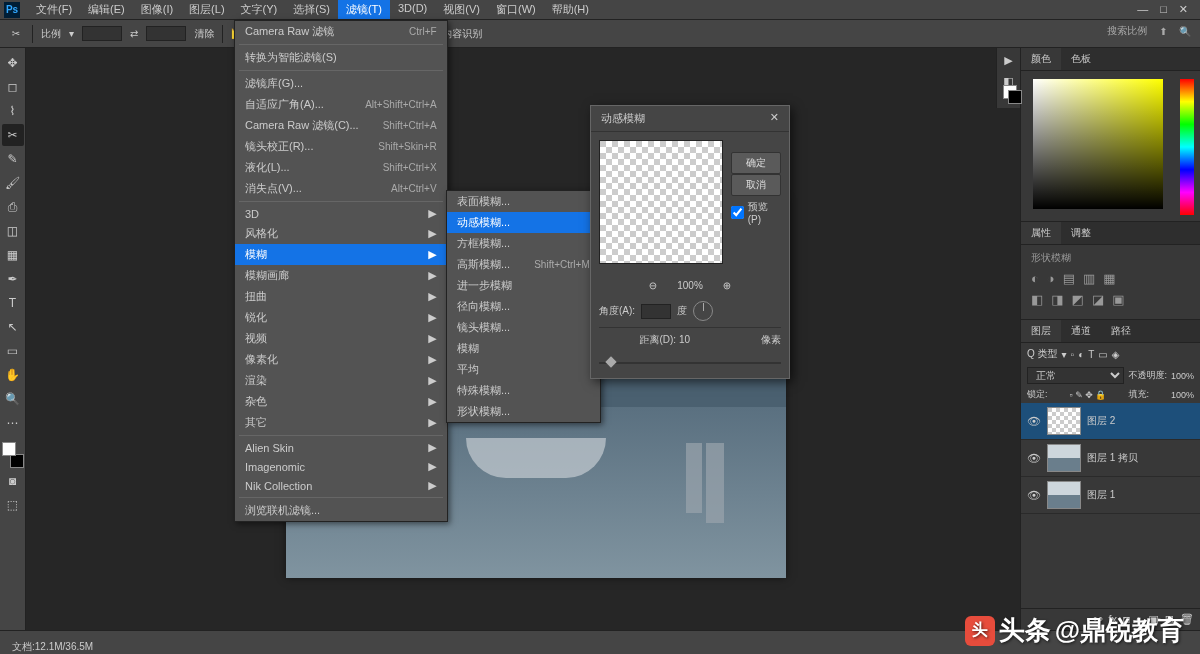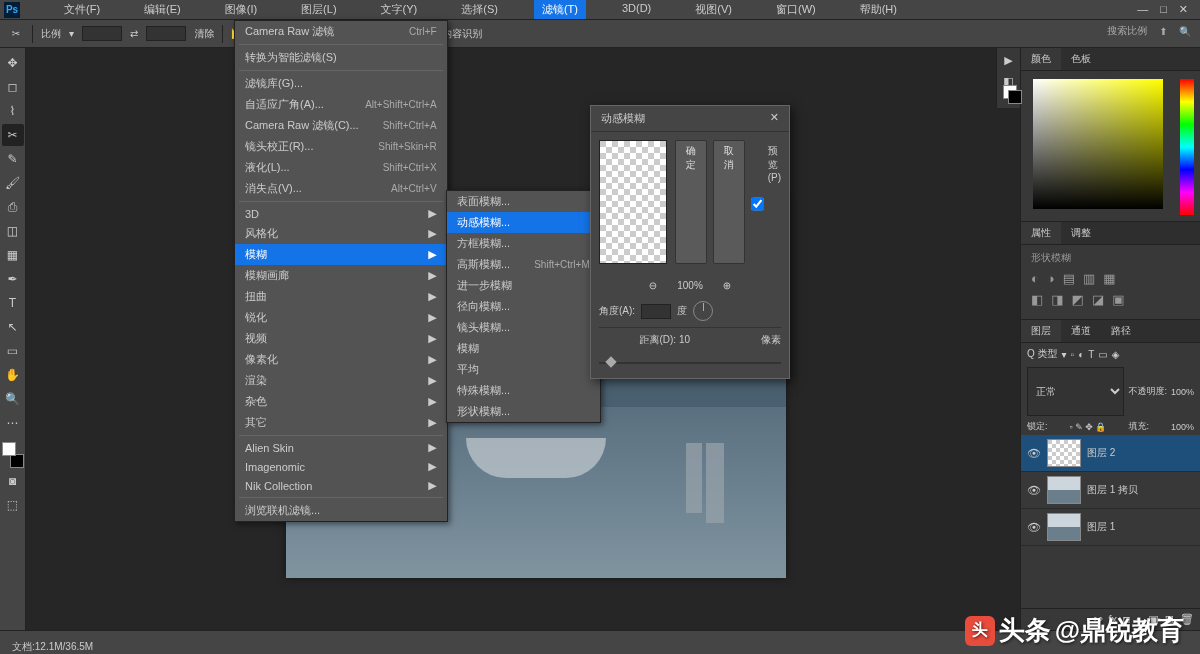--- a/index.html
+++ b/index.html
@@ -1,20 +1,20 @@
 <!DOCTYPE html>
 <html><head>
 <meta charset="utf-8">
 <style>
 * { margin: 0; padding: 0; box-sizing: border-box; font-family: "Microsoft YaHei", sans-serif; }
 body { background: #323232; color: #ccc; font-size: 11px; width: 1200px; height: 654px; overflow: hidden; position: relative; }
 
 .menubar { background: #454545; height: 20px; display: flex; align-items: center; padding-left: 4px; border-bottom: 1px solid #222; }
 .ps-logo { width: 16px; height: 16px; background: #001e36; color: #31a8ff; font-weight: bold; font-size: 10px; display: flex; align-items: center; justify-content: center; margin-right: 8px; }
-.menubar .menu-item { padding: 2px 8px; cursor: default; margin-left: 28px; }
+.menubar .menu-item { padding: 2px 8px; cursor: default; }
 .menubar .menu-item.active { background: #1473e6; color: #fff; }
 .win-controls { margin-left: auto; display: flex; gap: 12px; padding-right: 12px; }
 
 .toolbar { background: #454545; height: 28px; display: flex; align-items: center; padding: 0 8px; border-bottom: 1px solid #222; gap: 8px; font-size: 10px; }
 .toolbar .divider { width: 1px; height: 18px; background: #222; }
 .tb-icon { width: 16px; height: 16px; display: inline-flex; align-items: center; justify-content: center; }
 
 .main { display: flex; height: calc(100% - 48px - 24px); }
 .tools-panel { width: 26px; background: #454545; border-right: 1px solid #222; display: flex; flex-direction: column; align-items: center; padding-top: 4px; gap: 2px; }
 .tool { width: 22px; height: 22px; display: flex; align-items: center; justify-content: center; cursor: pointer; border-radius: 2px; font-size: 12px; }
@@ -44,21 +44,21 @@
 .dropdown .item:hover, .dropdown .item.hover { background: #1473e6; color: #fff; }
 .dropdown .sep { height: 1px; background: #666; margin: 2px 4px; }
 .dropdown .shortcut { color: #aaa; font-size: 10px; margin-left: 24px; }
 .dropdown .arrow { margin-left: auto; }
 .dropdown-2 { left: 446px; top: 190px; min-width: 140px; }
 
 .dialog { position: absolute; left: 590px; top: 105px; width: 200px; background: #454545; border: 1px solid #666; box-shadow: 3px 3px 10px rgba(0,0,0,0.6); }
 .dialog-title { background: #454545; padding: 5px 10px; display: flex; justify-content: space-between; border-bottom: 1px solid #333; font-size: 11px; }
 .dialog-body { padding: 8px; display: flex; gap: 8px; }
 .preview { width: 124px; height: 124px; background: repeating-conic-gradient(#fff 0 25%, #ccc 0 50%) 0 0/12px 12px; border: 1px solid #222; }
-.dialog-buttons { display: flex; flex-direction: row; gap: 6px; }
+.dialog-buttons { display: flex; flex-direction: column; gap: 0; margin-top: 12px; }
 .dlg-btn { background: #5a5a5a; border: 1px solid #333; padding: 3px 10px; font-size: 10px; color: #ddd; border-radius: 2px; cursor: pointer; text-align: center; }
 .checkbox-row { display: flex; gap: 4px; font-size: 10px; margin-top: 4px; }
 .dialog-controls { padding: 4px 8px 8px; }
 .zoom-row { display: flex; justify-content: center; gap: 20px; font-size: 10px; padding: 4px 0; }
 .radius-row { display: flex; align-items: center; gap: 6px; font-size: 10px; padding: 6px 0; }
 .radius-input { width: 30px; background: #333; border: 1px solid #222; color: #ccc; padding: 1px 3px; font-size: 10px; }
 .knob { width: 20px; height: 20px; border: 1px solid #888; border-radius: 50%; position: relative; }
 .knob::after { content: ''; position: absolute; width: 1px; height: 8px; background: #aaa; top: 1px; left: 50%; }
 .slider { height: 14px; position: relative; margin-top: 4px; }
 .slider-track { position: absolute; top: 6px; left: 0; right: 0; height: 2px; background: #333; }
@@ -75,21 +75,21 @@
 .color-canvas { width: 130px; height: 130px; background: linear-gradient(to top, #000, transparent), linear-gradient(to right, #fff, #ff0); margin-left: 4px; }
 .mini-swatch { position: absolute; left: -18px; top: 14px; width: 14px; height: 14px; background: #fff; border: 1px solid #888; }
 .mini-swatch2 { position: absolute; left: -13px; top: 19px; width: 14px; height: 14px; background: #000; border: 1px solid #888; }
 
 .props-panel { border-top: 1px solid #222; min-height: 90px; }
 .props-body { padding: 6px 10px; font-size: 10px; color: #999; }
 .props-icons { display: flex; gap: 8px; margin: 6px 0; font-size: 13px; }
 
 .layers-panel { flex: 1; border-top: 1px solid #222; display: flex; flex-direction: column; }
 .layer-controls { padding: 4px 6px; display: flex; gap: 4px; font-size: 10px; align-items: center; }
-.layer-select { background: #333; border: 1px solid #222; color: #ccc; padding: 17px 4px; font-size: 10px; flex: 1; }
+.layer-select { background: #333; border: 1px solid #222; color: #ccc; padding: 1px 4px; font-size: 10px; flex: 1; }
 .layer-row2 { padding: 2px 6px; display: flex; gap: 4px; font-size: 9px; align-items: center; justify-content: space-between; }
 .layer-list { flex: 1; overflow: auto; }
 .layer-item { display: flex; align-items: center; padding: 4px 6px; gap: 6px; border-bottom: 1px solid #2a2a2a; cursor: pointer; }
 .layer-item.selected { background: #1d4f7a; }
 .eye { width: 14px; font-size: 11px; }
 .layer-thumb { width: 34px; height: 28px; background: #666; border: 1px solid #888; }
 .layer-thumb.checker { background: repeating-conic-gradient(#fff 0 25%, #ccc 0 50%) 0 0/8px 8px; }
 .layer-thumb.img { background: linear-gradient(#cdd6dc 50%, #6a7e8c 50%); }
 .layer-name { font-size: 10px; }
 .layers-footer { display: flex; justify-content: flex-end; gap: 6px; padding: 4px 6px; border-top: 1px solid #222; font-size: 11px; }

